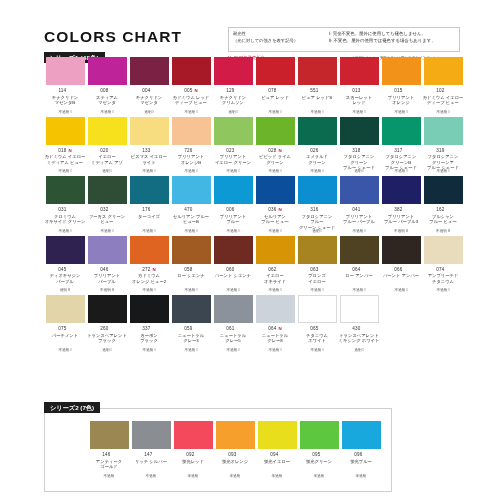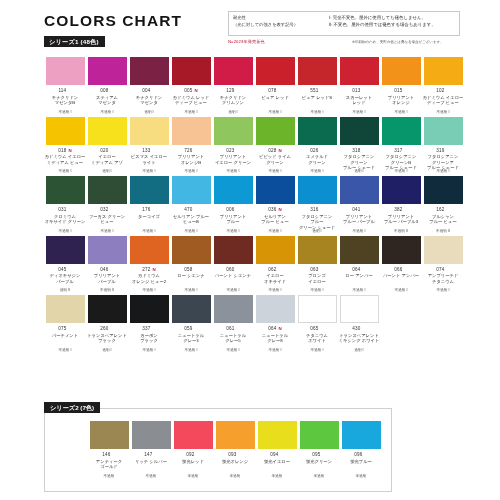--- a/index.html
+++ b/index.html
@@ -6,21 +6,21 @@
   body{
     width:500px;height:500px;
     background:#ffffff;
     font-family:"Liberation Sans","DejaVu Sans",sans-serif;
     color:#1a1a1a;
     overflow:hidden;
   }
   .page{position:relative;width:500px;height:500px;box-sizing:border-box;}
 
   
-  .header{position:absolute;left:0;top:0;width:500px;height:72px;}
+  .header{position:absolute;left:0;top:16px;width:500px;height:72px;}
   .title{
     position:absolute;left:44px;top:12px;
     font-size:15.5px;font-weight:bold;letter-spacing:1.1px;
     color:#141414;
   }
   .series-tag{
     position:absolute;left:44px;top:36px;
     background:#1d1d1d;color:#ffffff;
     font-size:6.2px;font-weight:bold;letter-spacing:.2px;
     padding:2.5px 6px 2.5px 5px;

